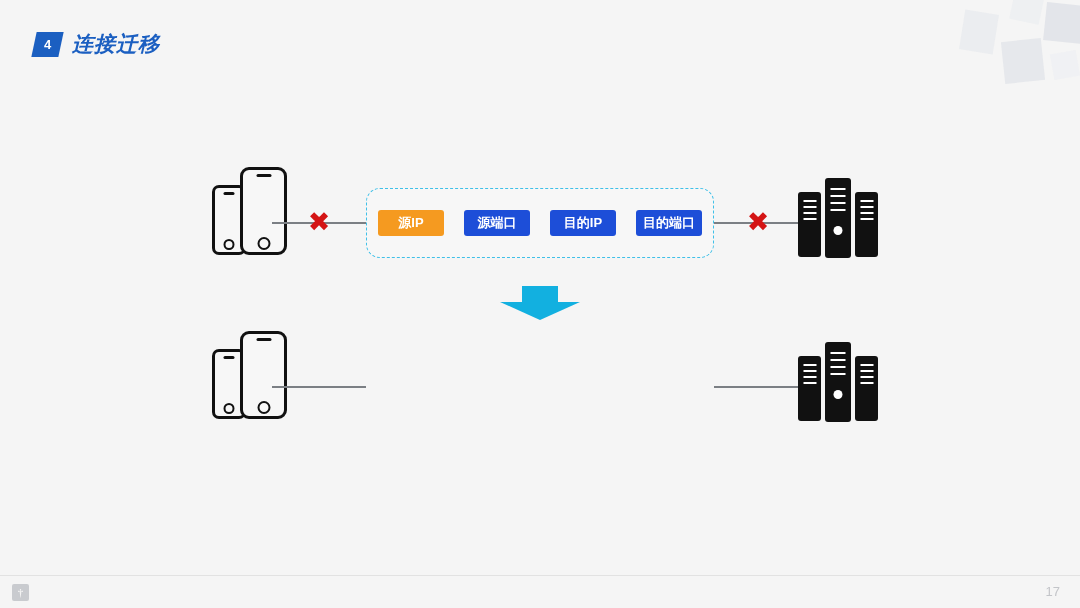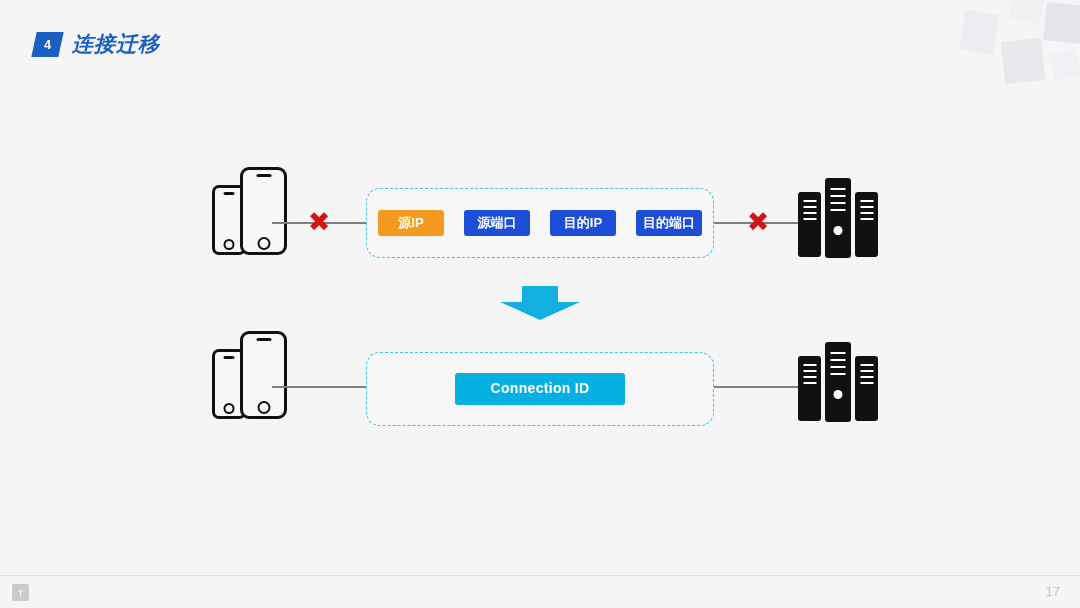--- a/index.html
+++ b/index.html
@@ -354,23 +354,20 @@
         </div>
         <div class="srv srv-r">
           <div class="vent" style="top:8px;"></div>
           <div class="vent" style="top:14px;"></div>
           <div class="vent" style="top:20px;"></div>
           <div class="vent" style="top:26px;"></div>
         </div>
       </div>
     </div>
 
-    <div class="panel panel-bottom">
-      <div class="tag tag-wide">Connection ID</div>
-    </div>
 
   </div>
 
   <div class="footer-line"></div>
   <div class="footer-logo">†</div>
   <div class="page-num">17</div>
 
 </div>
 
 </body></html>

